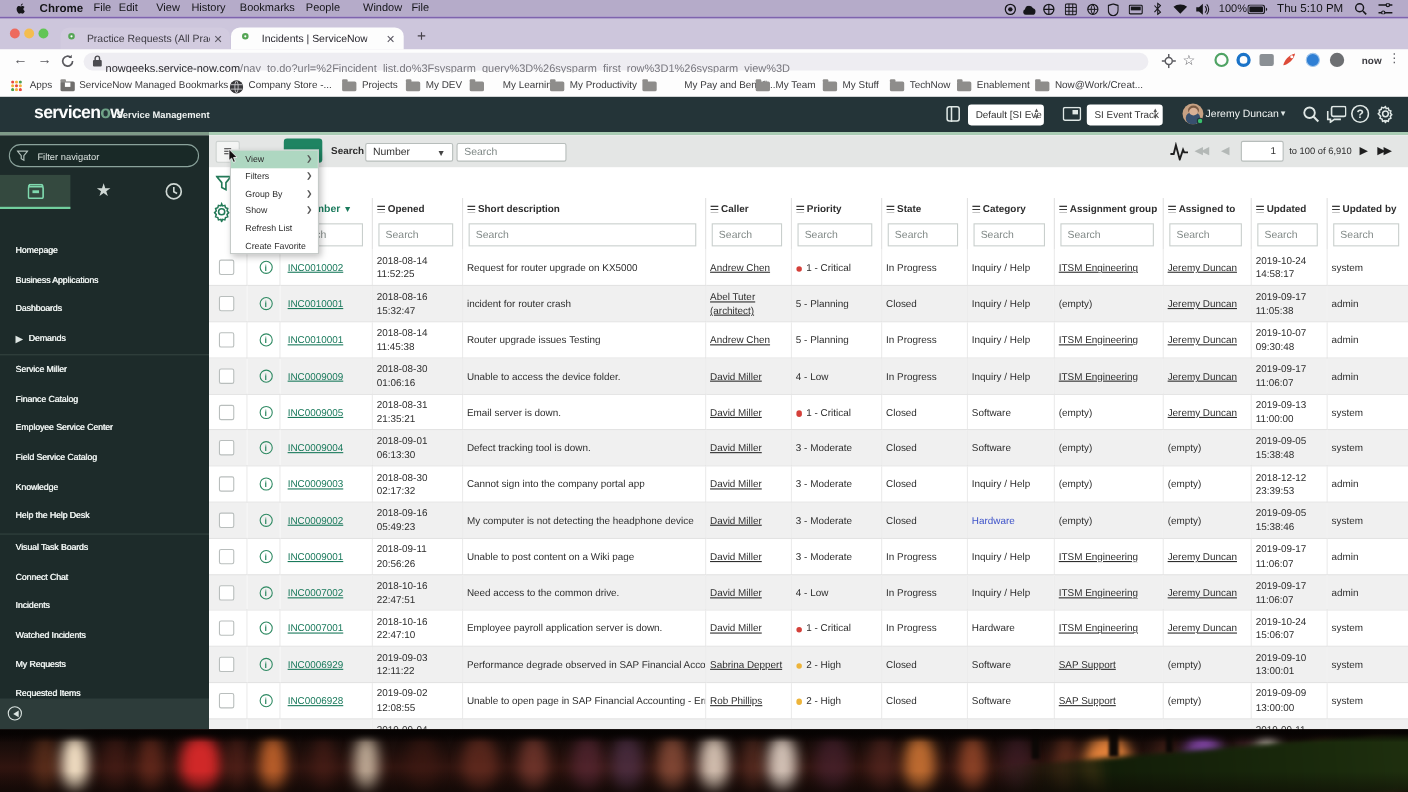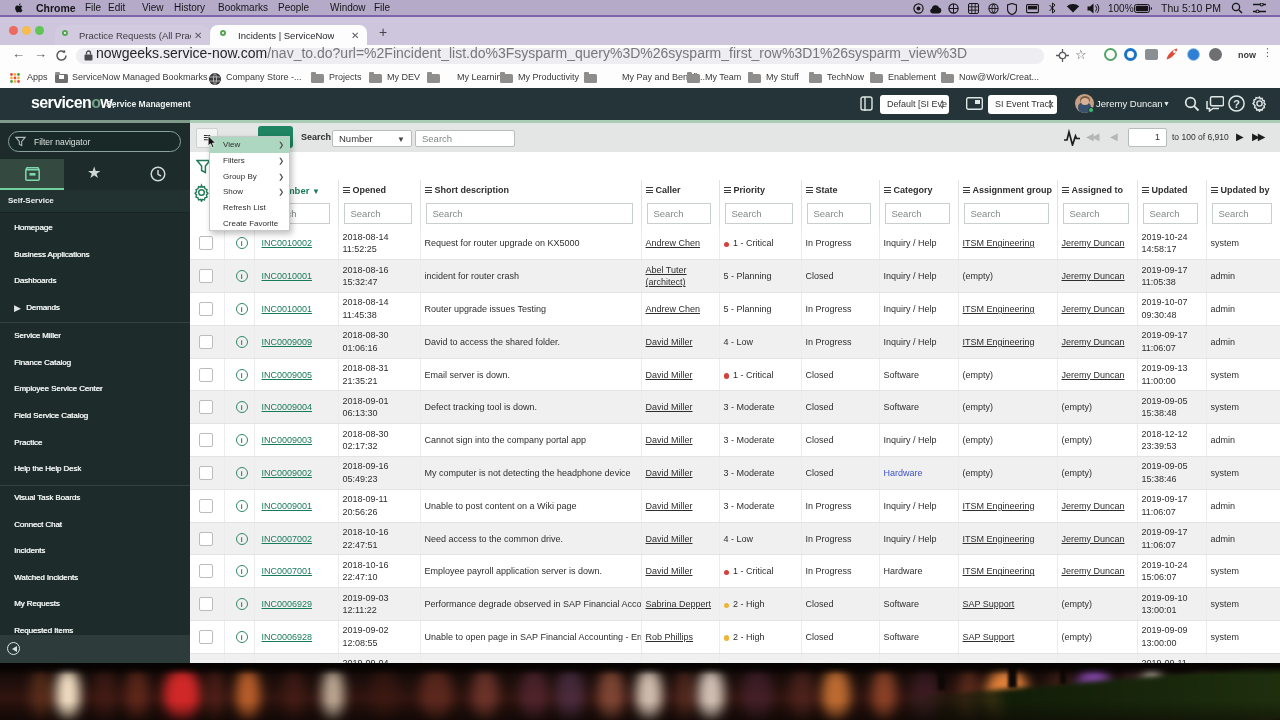--- a/index.html
+++ b/index.html
@@ -188,21 +188,21 @@
   <span class="navbtn" style="left:34px;">→</span>
   <svg style="position:absolute;left:55px;top:4px" width="13" height="13" viewBox="0 0 13 13">
       <path d="M11 6.5a4.5 4.5 0 1 1-1.4-3.2" fill="none" stroke="#5a5a5f" stroke-width="1.5"></path>
       <path d="M10.2 0.8v3h-3z" fill="#5a5a5f"></path>
     </svg>
   <div id="urlpill"></div>
   <svg style="position:absolute;left:84px;top:5px" width="9" height="11" viewBox="0 0 9 11">
       <rect x="0.5" y="4.5" width="8" height="6" rx="1" fill="#4a4a4f"></rect>
       <path d="M2.5 4.5v-1.5a2 2 0 0 1 4 0v1.5" fill="none" stroke="#4a4a4f" stroke-width="1.3"></path>
     </svg>
-  <span style="position:absolute;left:96px;top:0;font-size:14px;color:#26252a;">nowgeeks.service-now.com<span style="color:#77767d;">/nav_to.do?url=%2Fincident_list.do%3Fsysparm_query%3D%26sysparm_first_row%3D1%26sysparm_view%3D</span></span>
+  <span style="position:absolute;left:96px;top:12px;font-size:10px;color:#26252a;">nowgeeks.service-now.com<span style="color:#77767d;">/nav_to.do?url=%2Fincident_list.do%3Fsysparm_query%3D%26sysparm_first_row%3D1%26sysparm_view%3D</span></span>
   <svg style="position:absolute;left:1056px;top:4px" width="13" height="13" viewBox="0 0 13 13">
       <circle cx="6.5" cy="6.5" r="3.2" fill="none" stroke="#5a5a5f" stroke-width="1.3"></circle>
       <path d="M6.5 0v3M6.5 10v3M0 6.5h3M10 6.5h3" stroke="#5a5a5f" stroke-width="1.3"></path>
     </svg>
   <span style="position:absolute;left:1075px;top:2px;font-size:13px;color:#5a5a5f;">☆</span>
   <span style="position:absolute;left:1104px;top:3px;width:13px;height:13px;border:2.5px solid #4fa364;border-radius:50%;"></span>
   <span style="position:absolute;left:1124px;top:3px;width:13px;height:13px;border:3.5px solid #1a73c8;border-radius:50%;"></span>
   <span style="position:absolute;left:1145px;top:4px;width:13px;height:11px;background:#8a8f94;border-radius:2px;"></span>
   <svg style="position:absolute;left:1165px;top:2px" width="14" height="14" viewBox="0 0 13 13">
       <path d="M1.5 11.5C2 8 6 2.5 11.5 1.5 10.5 7 5 11 1.5 11.5z" fill="#dd4b39"></path>
@@ -307,34 +307,31 @@
         <rect x="0.8" y="2.8" width="13.4" height="10.4" rx="1" fill="none" stroke="#7fd9ae" stroke-width="1.5"></rect>
         <path d="M0.8 2.8 L2 0.8 H13 L14.2 2.8" fill="none" stroke="#7fd9ae" stroke-width="1.5"></path>
         <rect x="4.5" y="6" width="6" height="2.6" fill="#7fd9ae"></rect>
       </svg>
     <span style="position:absolute;left:87px;top:4px;font-size:16px;color:#cfd8d4;">★</span>
     <svg style="position:absolute;left:150px;top:7px" width="16" height="16" viewBox="0 0 16 16">
         <circle cx="8" cy="8" r="6.8" fill="none" stroke="#cfd8d4" stroke-width="1.5"></circle>
         <path d="M8 4v4.4l3 1.6" fill="none" stroke="#cfd8d4" stroke-width="1.5"></path>
       </svg>
   </div>
-  <div style="position:absolute;left:0;top:67px;width:190px;height:23px;background:#223230;border-bottom:1px solid #172523;">
-    <span style="position:absolute;left:8px;top:6px;font-size:8px;font-weight:bold;color:#eef3f1;">Self-Service</span>
-  </div>
   <span class="sbitem" style="top:100px;">Homepage</span>
   <span class="sbitem" style="top:126.5px;">Business Applications</span>
   <span class="sbitem" style="top:153px;">Dashboards</span>
   <span class="sbitem" style="top:179.5px;left:26px;">Demands</span>
   <span style="position:absolute;left:14px;top:180px;font-size:9px;color:#dfe7e4;">▶</span>
   <div class="sbsep" style="top:199px;"></div>
   <span class="sbitem" style="top:208px;">Service Miller</span>
   <span class="sbitem" style="top:234.5px;">Finance Catalog</span>
   <span class="sbitem" style="top:261px;">Employee Service Center</span>
   <span class="sbitem" style="top:288px;">Field Service Catalog</span>
-  <span class="sbitem" style="top:314.5px;">Practice</span>
+  <span class="sbitem" style="top:314.5px;">Knowledge</span>
   <span class="sbitem" style="top:341px;">Help the Help Desk</span>
   <div class="sbsep" style="top:361.5px;"></div>
   <span class="sbitem" style="top:370px;">Visual Task Boards</span>
   <span class="sbitem" style="top:396.5px;">Connect Chat</span>
   <span class="sbitem" style="top:423px;">Incidents</span>
   <span class="sbitem" style="top:449.5px;">Watched Incidents</span>
   <span class="sbitem" style="top:476px;">My Requests</span>
   <span class="sbitem" style="top:502.5px;">Requested Items</span>
   <div id="sbfoot">
     <span style="position:absolute;left:7px;top:7px;width:13px;height:13px;border:1.5px solid #dbe4e1;border-radius:50%;"></span>
@@ -493,21 +490,21 @@
           </td>
       <td>admin</td>
     </tr>
     <tr class="data alt">
       <td><span class="cb"></span></td>
       <td><span class="info">i</span></td>
       <td><span class="lnk">INC0009009</span></td>
       <td>
             <div class="dt">2018-08-30<br>01:06:16</div>
           </td>
-      <td>David to access the shared folder.</td>
+      <td>Unable to access the device folder.</td>
       <td><span class="ulk">David Miller</span></td>
       <td>4 - Low</td>
       <td>In Progress</td>
       <td>Inquiry / Help</td>
       <td><span class="ulk">ITSM Engineering</span></td>
       <td><span class="ulk">Jeremy Duncan</span></td>
       <td>
             <div class="dt">2019-09-17<br>11:06:07</div>
           </td>
       <td>admin</td>

